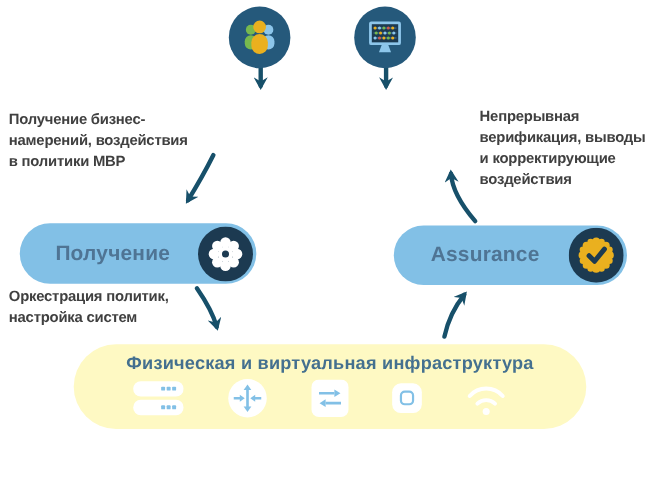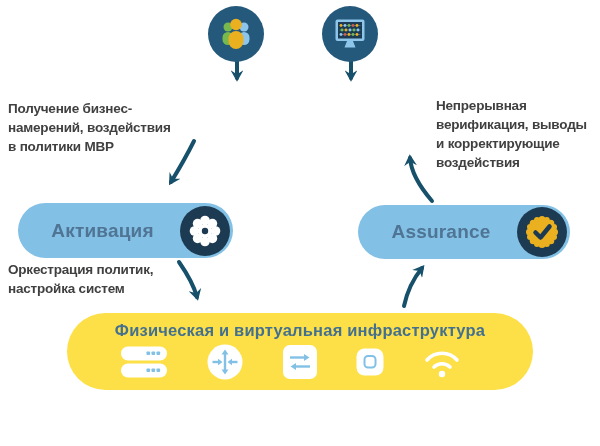--- a/index.html
+++ b/index.html
@@ -28,21 +28,21 @@
   .pill-icon{
     position:absolute;right:3px;top:50%;transform:translateY(-50%);
     width:50px;height:50px;
   }
   #pill-translation{left:190px;top:97px;width:208px;height:56px;font-size:19px;}
   #pill-activation{left:18px;top:203px;width:215px;height:55px;font-size:19px;}
   #pill-assurance{left:358px;top:205px;width:212px;height:54px;font-size:19px;}
   
   #infra-bar{
     position:absolute;left:67px;top:313px;width:466px;height:77px;
-    background:#fde047;border-radius:39px;z-index:2;
+    background:#fef9c3;border-radius:39px;z-index:2;
   }
   .infra-title{
     text-align:center;margin-top:8px;font-size:16.5px;font-weight:bold;
     color:#44708f;letter-spacing:0.2px;
   }
   .infra-icons{
     display:flex;align-items:center;gap:39px;padding-left:54px;margin-top:4px;
   }
   .infra-icons svg{display:block;}
   
@@ -109,21 +109,21 @@
           <circle cx="27" cy="28.5" r="1.4" fill="#eab01f"></circle>
           <circle cx="31" cy="28.5" r="1.4" fill="#77b94e"></circle>
           <circle cx="35" cy="28.5" r="1.4" fill="#eab01f"></circle>
       </g>
       <path d="M25,35 L31,35 L33.5,41.5 L22.5,41.5 Z" fill="#8dc6ea"></path>
     </svg>
   </div>
 
 
   <div class="pill" id="pill-activation">
-    <span class="pill-label">Активация</span>
+    <span class="pill-label">Получение</span>
     <span class="pill-icon">
       <svg width="50" height="50" viewBox="0 0 50 50">
         <circle cx="25" cy="25" r="25" fill="#1c3a51"></circle>
         <g fill="#ffffff">
           <circle cx="35.5" cy="25" r="4.8"></circle>
             <circle cx="32.42" cy="32.42" r="4.8"></circle>
           <circle cx="25" cy="35.5" r="4.8"></circle>
             <circle cx="17.58" cy="32.42" r="4.8"></circle>
           <circle cx="14.5" cy="25" r="4.8"></circle>
             <circle cx="17.58" cy="17.58" r="4.8"></circle>

